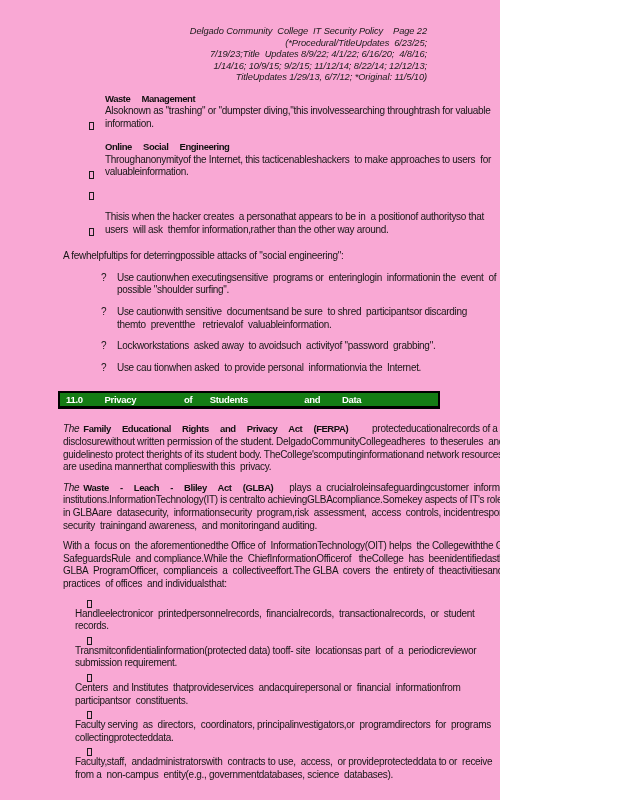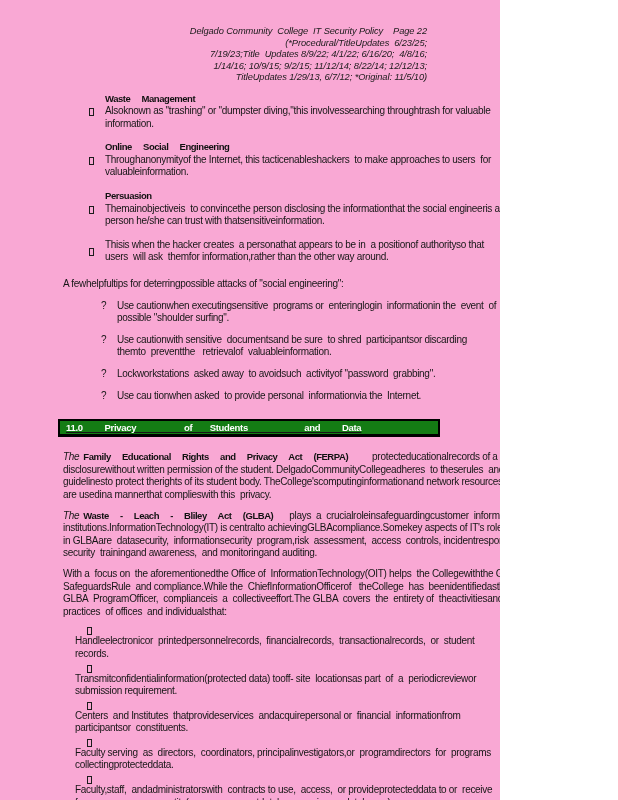--- a/index.html
+++ b/index.html
@@ -43,21 +43,21 @@
   .cond {
     font-weight: bold;
     font-size: 9.5px;
     letter-spacing: -0.45px;
     word-spacing: 9px;
     color: #111;
   }
 
   
   .se-items { margin-top: 9px; }
-  .item-row { display: flex; align-items: center; margin-bottom: 11px; }
+  .item-row { display: flex; align-items: flex-end; margin-bottom: 11px; }
   .sq-glyph {
     flex: none;
     width: 5px; height: 8px;
     border: 1px solid #1c1c1c;
     margin-top: 2px;
   }
   .item-row .sq-glyph { margin-left: 26px; }
   .item-body { margin-left: 11px; }
   .item-title { line-height: 12.6px; }
 
@@ -76,21 +76,20 @@
 
   
   .section-bar {
     margin-top: 17px;
     margin-left: -5px;
     background: #147c14;
     border: 2px solid #000000;
     border-bottom-width: 3px;
     height: 18px;
     display: flex;
-    text-decoration: underline;
   }
   .section-bar .bar-text {
     color: #ffffff;
     padding-left: 6px;
     font-size: 9.5px;
     letter-spacing: -0.3px;
     word-spacing: 2px;
     line-height: 13px;
   }
 
@@ -135,25 +134,20 @@
         <span class="sq-glyph"></span>
         <div class="item-body">
           <div class="cond item-title">Online Social Engineering</div>
           <div class="body-text pre">Throughanonymityof the Internet, this tacticenableshackers  to make approaches to users  for
 valuableinformation.</div>
         </div>
       </div>
 
       <div class="item-row">
         <span class="sq-glyph"></span>
-        <div class="item-body">
-          <div class="cond item-title">Persuasion</div>
-          <div class="body-text pre">Themainobjectiveis  to convincethe person disclosing the informationthat the social engineeris a
-person he/she can trust with thatsensitiveinformation.</div>
-        </div>
       </div>
 
       <div class="item-row">
         <span class="sq-glyph"></span>
         <div class="item-body">
           <div class="body-text pre">Thisis when the hacker creates  a personathat appears to be in  a positionof authorityso that
 users  will ask  themfor information,rather than the other way around.</div>
         </div>
       </div>
 

